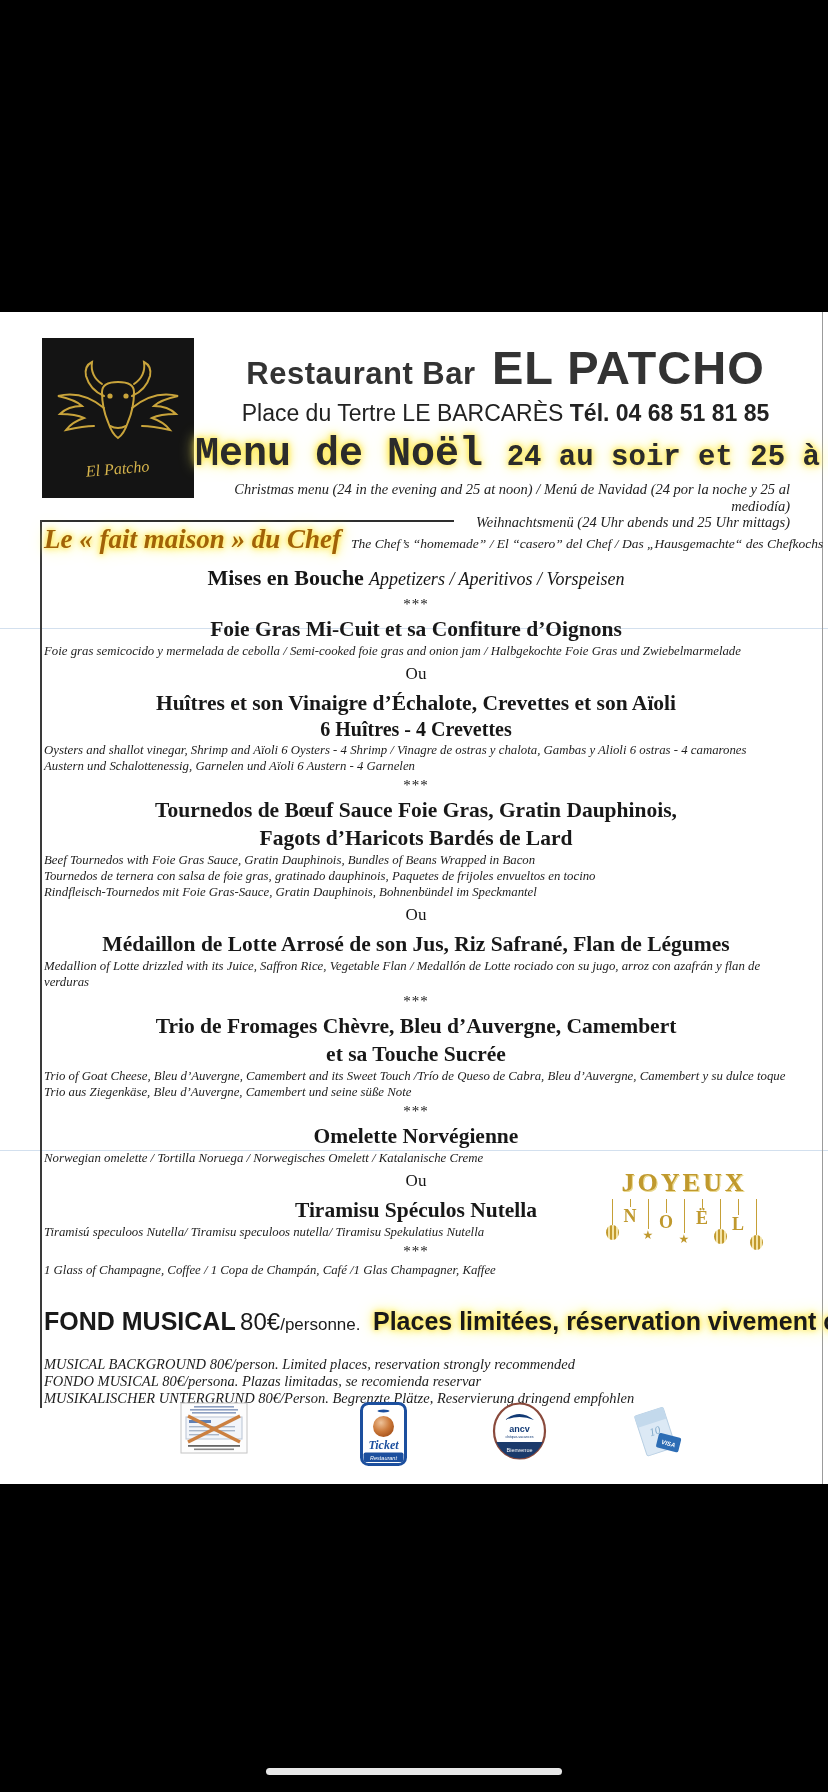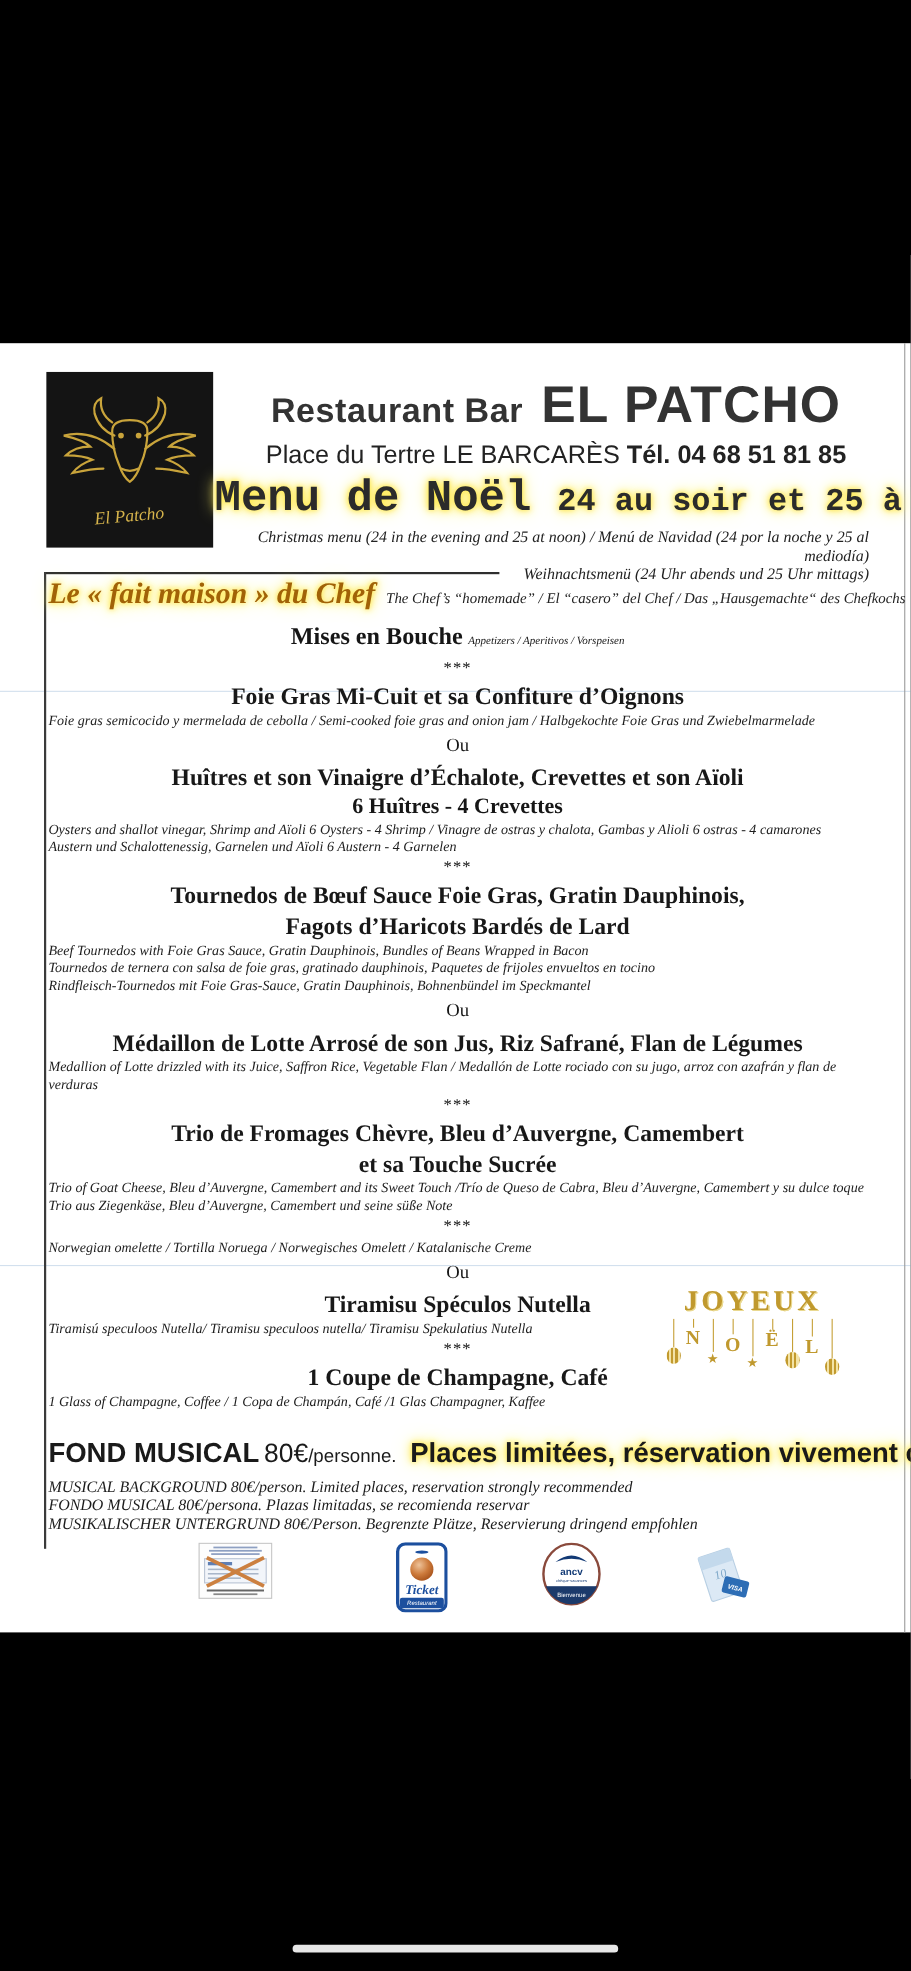--- a/index.html
+++ b/index.html
@@ -30,35 +30,35 @@
   .vline{left:40px;top:208px;width:2px;height:888px;background:#3a3a3a;}
 
   
   .chef{left:44px;right:36px;top:212px;white-space:nowrap;}
   .chef-t{font-size:27px;font-weight:bold;font-style:italic;color:#a16207;}
   .chef-n{font-size:13.5px;font-style:italic;color:#222;margin-left:6px;}
 
   
   .menu{left:44px;right:40px;top:252px;}
   .sec{text-align:center;font-size:22px;font-weight:bold;line-height:28px;}
-  .sec-note{font-size:10px;font-weight:normal;font-style:italic;margin-left:5px;font-family:Liberation Serif, serif;}
+  .sec-note{font-size:18px;font-weight:normal;font-style:italic;margin-left:5px;font-family:Liberation Serif, serif;}
   .sep-stars{text-align:center;font-size:15px;line-height:16px;margin:3px 0;letter-spacing:1px;}
   .sep-or{text-align:center;font-size:17px;line-height:20px;margin:5px 0;}
   .c-title{text-align:center;font-size:21.5px;font-weight:bold;line-height:28px;color:#181818;}
   .c-portion{text-align:center;font-size:20px;line-height:25px;font-weight:bold;}
   .c-desc{font-size:12.8px;font-style:italic;line-height:16px;color:#1d1d1d;}
 
   
   .fond{left:44px;right:30px;top:995px;}
   .fond-line{white-space:nowrap;font-family:"Liberation Sans",sans-serif;color:#1a1a1a;}
   .fond-label{font-size:25px;font-weight:bold;}
   .fond-price{font-size:24px;}
   .fond-per{font-size:17px;}
   .fond-note{font-size:25px;font-weight:bold;margin-left:8px;}
-  .fond-trans{margin-top:8px;font-style:italic;font-size:14.5px;line-height:17px;color:#1c1c1c;}
+  .fond-trans{margin-top:20px;font-style:italic;font-size:14.5px;line-height:17px;color:#1c1c1c;}
 
   
   .joyeux{left:598px;top:856px;width:172px;text-align:center;color:#c0992e;}
   .joyeux-word{font-size:26px;font-weight:bold;letter-spacing:3px;
                text-shadow:1px 1px 0 #ead990,0 0 2px rgba(255,255,255,.9),1px 1px 0 #e9d78f;}
   .orn-row{display:flex;justify-content:center;align-items:flex-start;margin-top:1px;}
   .orn{display:flex;flex-direction:column;align-items:center;width:18px;}
   .orn-line{width:1px;background:#c6a037;}
   .orn-letter{font-size:18px;font-weight:bold;line-height:18px;
               text-shadow:0 0 1px rgba(255,255,255,.8);}
@@ -151,30 +151,30 @@
       </div>
       <div class="sep-stars">***</div>
       <div class="course">
         <div class="c-title">Trio de Fromages Chèvre, Bleu d’Auvergne, Camembert</div>
         <div class="c-title">et sa Touche Sucrée</div>
         <div class="c-desc">Trio of Goat Cheese, Bleu d’Auvergne, Camembert and its Sweet Touch /Trío de Queso de Cabra, Bleu d’Auvergne, Camembert y su dulce toque</div>
         <div class="c-desc">Trio aus Ziegenkäse, Bleu d’Auvergne, Camembert und seine süße Note</div>
       </div>
       <div class="sep-stars">***</div>
       <div class="course">
+        <div class="c-title">Omelette Norvégienne</div>
         <div class="c-desc">Norwegian omelette / Tortilla Noruega / Norwegisches Omelett / Katalanische Creme</div>
       </div>
       <div class="sep-or">Ou</div>
       <div class="course">
         <div class="c-title">Tiramisu Spéculos Nutella</div>
         <div class="c-desc">Tiramisú speculoos Nutella/ Tiramisu speculoos nutella/ Tiramisu Spekulatius Nutella</div>
       </div>
       <div class="sep-stars">***</div>
       <div class="course">
-        <div class="c-title">1 Coupe de Champagne, Café</div>
         <div class="c-desc">1 Glass of Champagne, Coffee / 1 Copa de Champán, Café /1 Glas Champagner, Kaffee</div>
       </div>
     </div>
 
   <div class="z fond">
     <div class="fond-line">
       <span class="fond-label">FOND MUSICAL</span>
       <span class="fond-price">80€</span><span class="fond-per">/personne.</span>
       <span class="fond-note hl">Places limitées, réservation vivement conseillée</span>
     </div>

